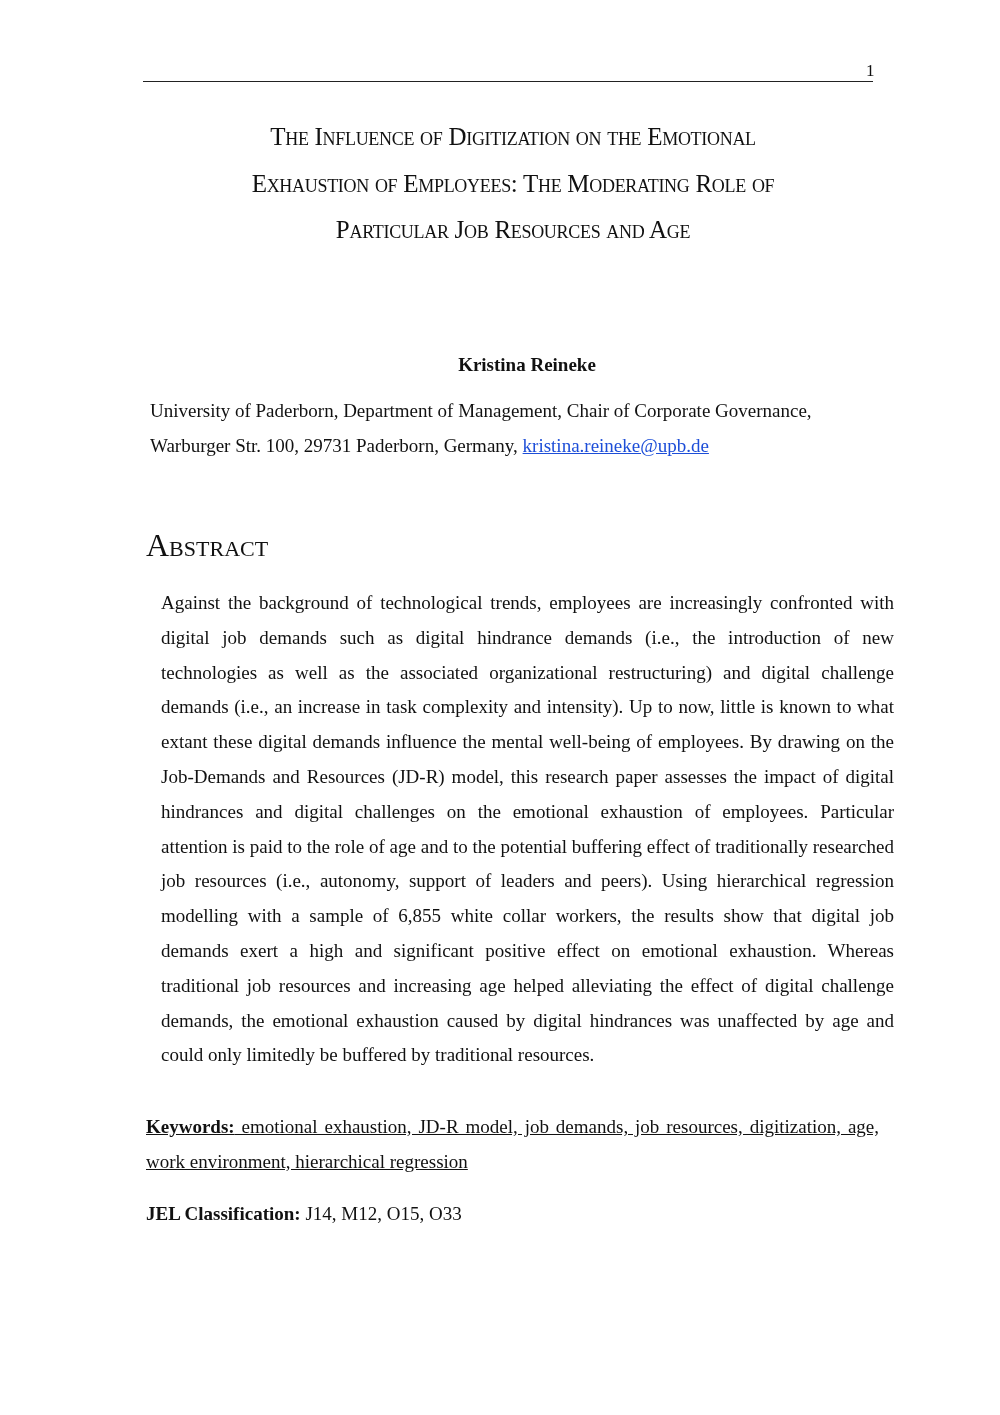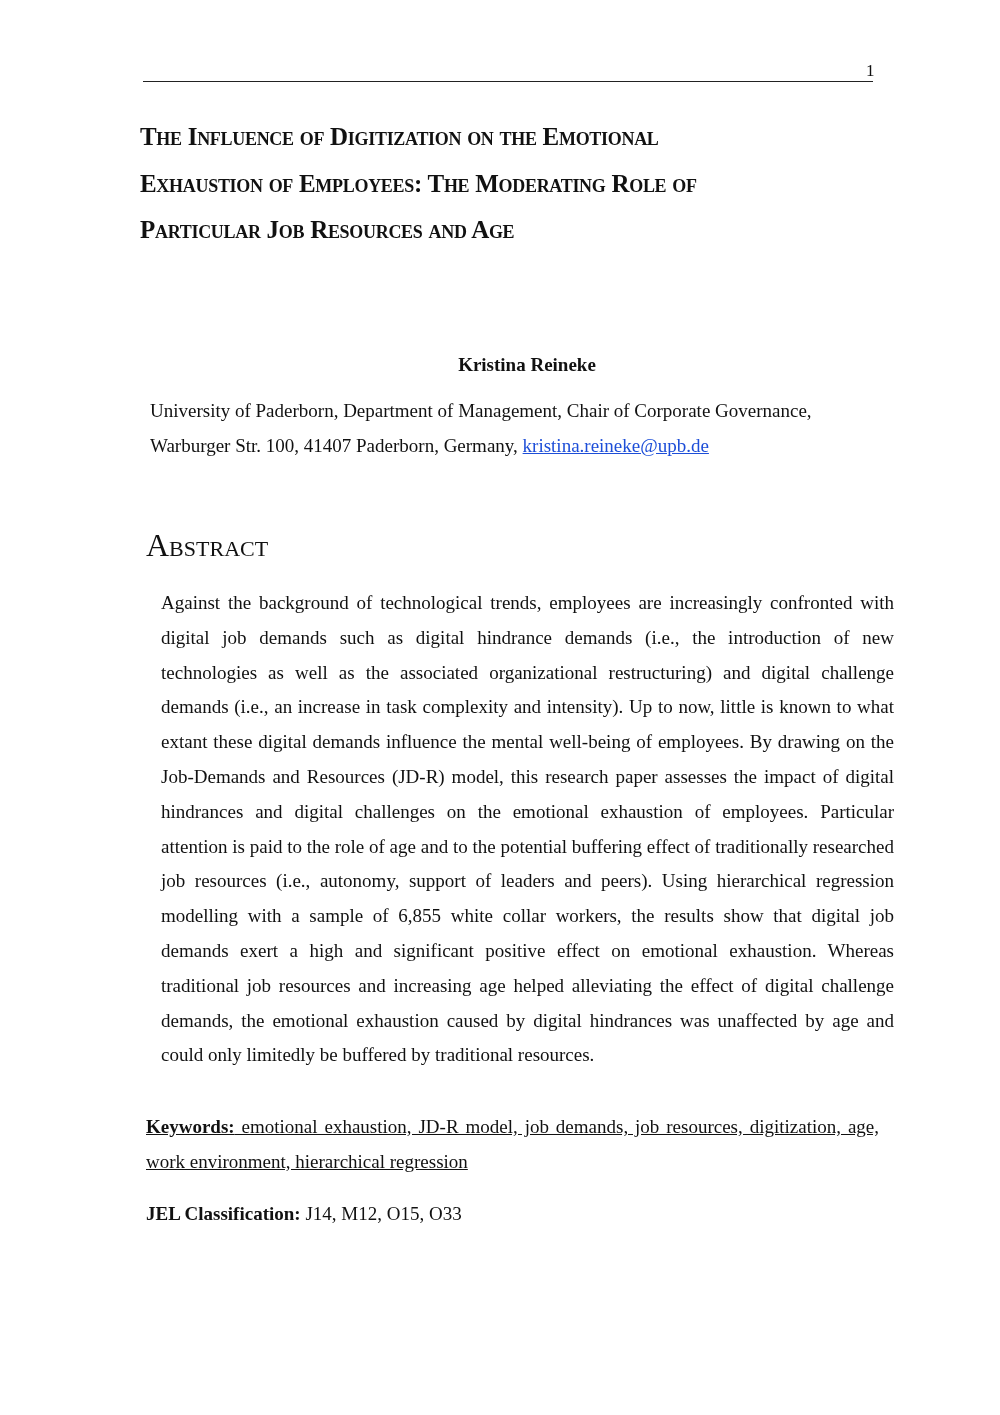--- a/index.html
+++ b/index.html
@@ -24,21 +24,22 @@
       top: 81px;
       width: 730px;
       height: 0;
       border-top: 1.5px solid #222222;
     }
     .title {
       position: absolute;
       left: 140px;
       top: 114px;
       width: 746px;
-      font-weight: bold;
+      text-align: center;
+      font-weight: normal;
       font-size: 25px;
       line-height: 46.5px;
       font-variant: small-caps;
       letter-spacing: -0.3px;
       margin: 0;
     }
     .author {
       position: absolute;
       left: 140px;
       top: 339px;
@@ -113,21 +114,21 @@
 <h1 class="title">
   <span>The Influence of Digitization on the Emotional</span><br>
   <span>Exhaustion of Employees: The Moderating Role of</span><br>
   <span>Particular Job Resources and Age</span>
 </h1>
 
 <p class="author">Kristina Reineke</p>
 
 <p class="affiliation">
   <span>University of Paderborn, Department of Management, Chair of Corporate Governance,</span><br>
-  <span>Warburger Str. 100, 41407 Paderborn, Germany, </span><a href="mailto:kristina.reineke@upb.de">kristina.reineke@upb.de</a>
+  <span>Warburger Str. 100, 29731 Paderborn, Germany, </span><a href="mailto:kristina.reineke@upb.de">kristina.reineke@upb.de</a>
 </p>
 
 <h2 class="abstract-heading">Abstract</h2>
 
 <p class="abstract-body">Against the background of technological trends, employees are increasingly confronted with digital job demands such as digital hindrance demands (i.e., the introduction of new technologies as well as the associated organizational restructuring) and digital challenge demands (i.e., an increase in task complexity and intensity). Up to now, little is known to what extant these digital demands influence the mental well-being of employees. By drawing on the Job-Demands and Resources (JD-R) model, this research paper assesses the impact of digital hindrances and digital challenges on the emotional exhaustion of employees. Particular attention is paid to the role of age and to the potential buffering effect of traditionally researched job resources (i.e., autonomy, support of leaders and peers). Using hierarchical regression modelling with a sample of 6,855 white collar workers, the results show that digital job demands exert a high and significant positive effect on emotional exhaustion. Whereas traditional job resources and increasing age helped alleviating the effect of digital challenge demands, the emotional exhaustion caused by digital hindrances was unaffected by age and could only limitedly be buffered by traditional resources.</p>
 
 <p class="keywords">
   <span class="label-bold">Keywords:</span><span> emotional exhaustion, JD-R model, job demands, job resources, digitization, age, work environment, hierarchical regression</span>
 </p>
 

